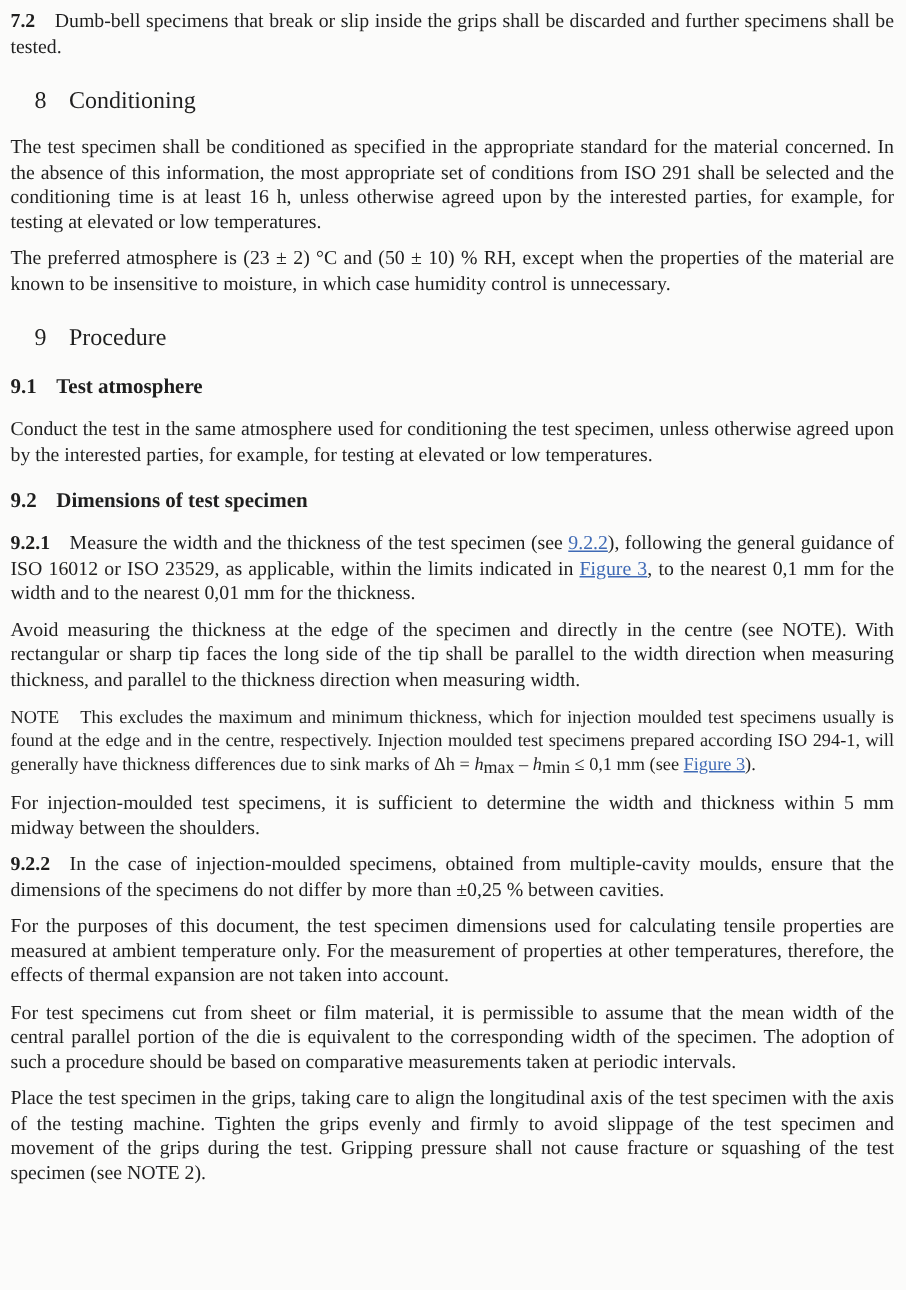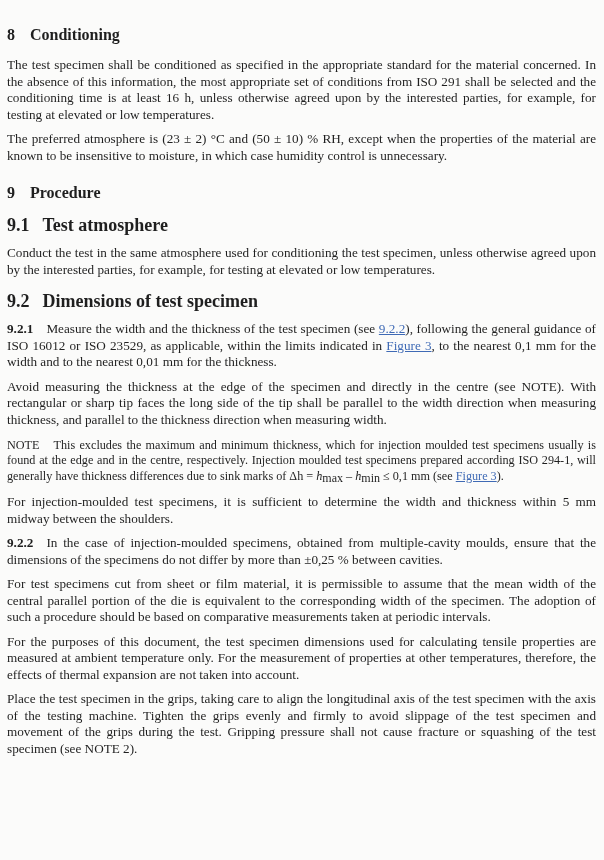--- a/index.html
+++ b/index.html
@@ -23,25 +23,25 @@
   .doc p.first-para { margin-top: 0; }
   .doc p.note-para {
     font-size: 12.2px;
     line-height: 15.4px;
     text-align: justify;
     margin: 10px 0;
   }
   .clause-heading {
     font-size: 16px;
     line-height: 19px;
-    font-weight: bold;
-    margin: 19px 0 13px 0;
+    font-weight: normal;
+    margin: 19px 0 13px 16px;
   }
   .subclause-heading {
-    font-size: 18px;
+    font-size: 14px;
     line-height: 17px;
     font-weight: bold;
     margin: 15px 0 11px 0;
   }
   .clause-heading .num { margin-right: 15px; }
   .subclause-heading .num { margin-right: 13px; }
   .run-in-num {
     font-weight: bold;
     margin-right: 13px;
   }
@@ -58,20 +58,21 @@
     font-size: 12px;
     line-height: 0;
     vertical-align: -2px;
   }
 </style>
 </head>
 <body>
 
 <div class="doc">
 
+  <p class="body-para first-para"><span class="run-in-num">7.2</span><span>Dumb-bell specimens that break or slip inside the grips shall be discarded and further specimens shall be tested.</span></p>
 
   <h1 class="clause-heading"><span class="num">8</span><span>Conditioning</span></h1>
 
   <p class="body-para">The test specimen shall be conditioned as specified in the appropriate standard for the material concerned. In the absence of this information, the most appropriate set of conditions from ISO 291 shall be selected and the conditioning time is at least 16 h, unless otherwise agreed upon by the interested parties, for example, for testing at elevated or low temperatures.</p>
 
   <p class="body-para">The preferred atmosphere is (23 ± 2) °C and (50 ± 10) % RH, except when the properties of the material are known to be insensitive to moisture, in which case humidity control is unnecessary.</p>
 
   <h1 class="clause-heading"><span class="num">9</span><span>Procedure</span></h1>
 
   <h2 class="subclause-heading"><span class="num">9.1</span><span>Test atmosphere</span></h2>
@@ -83,21 +84,21 @@
   <p class="body-para"><span class="run-in-num">9.2.1</span><span>Measure the width and the thickness of the test specimen (see </span><a class="doc-link">9.2.2</a><span>), following the general guidance of ISO 16012 or ISO 23529, as applicable, within the limits indicated in </span><a class="doc-link">Figure 3</a><span>, to the nearest 0,1 mm for the width and to the nearest 0,01 mm for the thickness.</span></p>
 
   <p class="body-para">Avoid measuring the thickness at the edge of the specimen and directly in the centre (see NOTE). With rectangular or sharp tip faces the long side of the tip shall be parallel to the width direction when measuring thickness, and parallel to the thickness direction when measuring width.</p>
 
   <p class="note-para"><span class="note-label">NOTE</span><span>This excludes the maximum and minimum thickness, which for injection moulded test specimens usually is found at the edge and in the centre, respectively. Injection moulded test specimens prepared according ISO 294-1, will generally have thickness differences due to sink marks of Δh = </span><span class="var">h</span><sub>max</sub><span> – </span><span class="var">h</span><sub>min</sub><span> ≤ 0,1 mm (see </span><a class="doc-link">Figure 3</a><span>).</span></p>
 
   <p class="body-para">For injection-moulded test specimens, it is sufficient to determine the width and thickness within 5 mm midway between the shoulders.</p>
 
   <p class="body-para"><span class="run-in-num">9.2.2</span><span>In the case of injection-moulded specimens, obtained from multiple-cavity moulds, ensure that the dimensions of the specimens do not differ by more than ±0,25 % between cavities.</span></p>
 
+  <p class="body-para">For the purposes of this document, the test specimen dimensions used for calculating tensile properties are measured at ambient temperature only. For the measurement of properties at other temperatures, therefore, the effects of thermal expansion are not taken into account.</p>
+
   <p class="body-para">For test specimens cut from sheet or film material, it is permissible to assume that the mean width of the central parallel portion of the die is equivalent to the corresponding width of the specimen. The adoption of such a procedure should be based on comparative measurements taken at periodic intervals.</p>
-
-  <p class="body-para">For the purposes of this document, the test specimen dimensions used for calculating tensile properties are measured at ambient temperature only. For the measurement of properties at other temperatures, therefore, the effects of thermal expansion are not taken into account.</p>
 
 
   <p class="body-para">Place the test specimen in the grips, taking care to align the longitudinal axis of the test specimen with the axis of the testing machine. Tighten the grips evenly and firmly to avoid slippage of the test specimen and movement of the grips during the test. Gripping pressure shall not cause fracture or squashing of the test specimen (see NOTE 2).</p>
 
 
 </div>
 
 </body></html>

